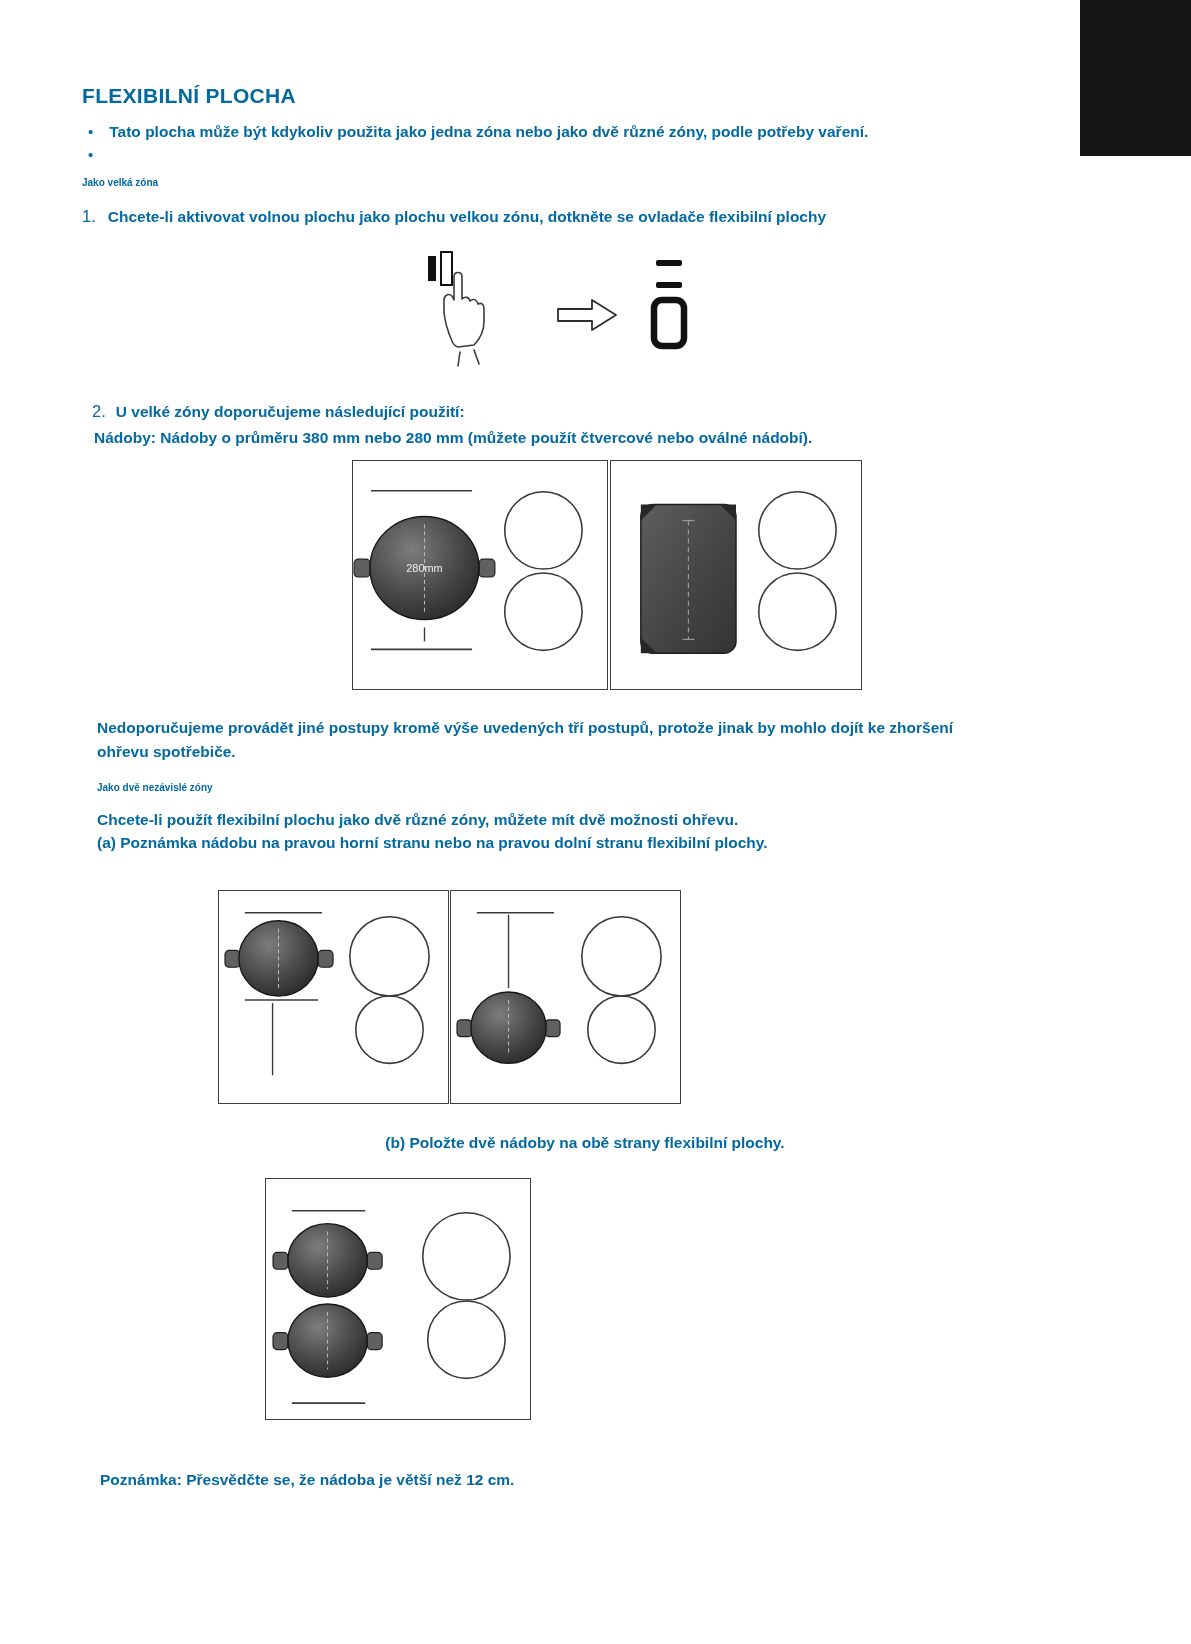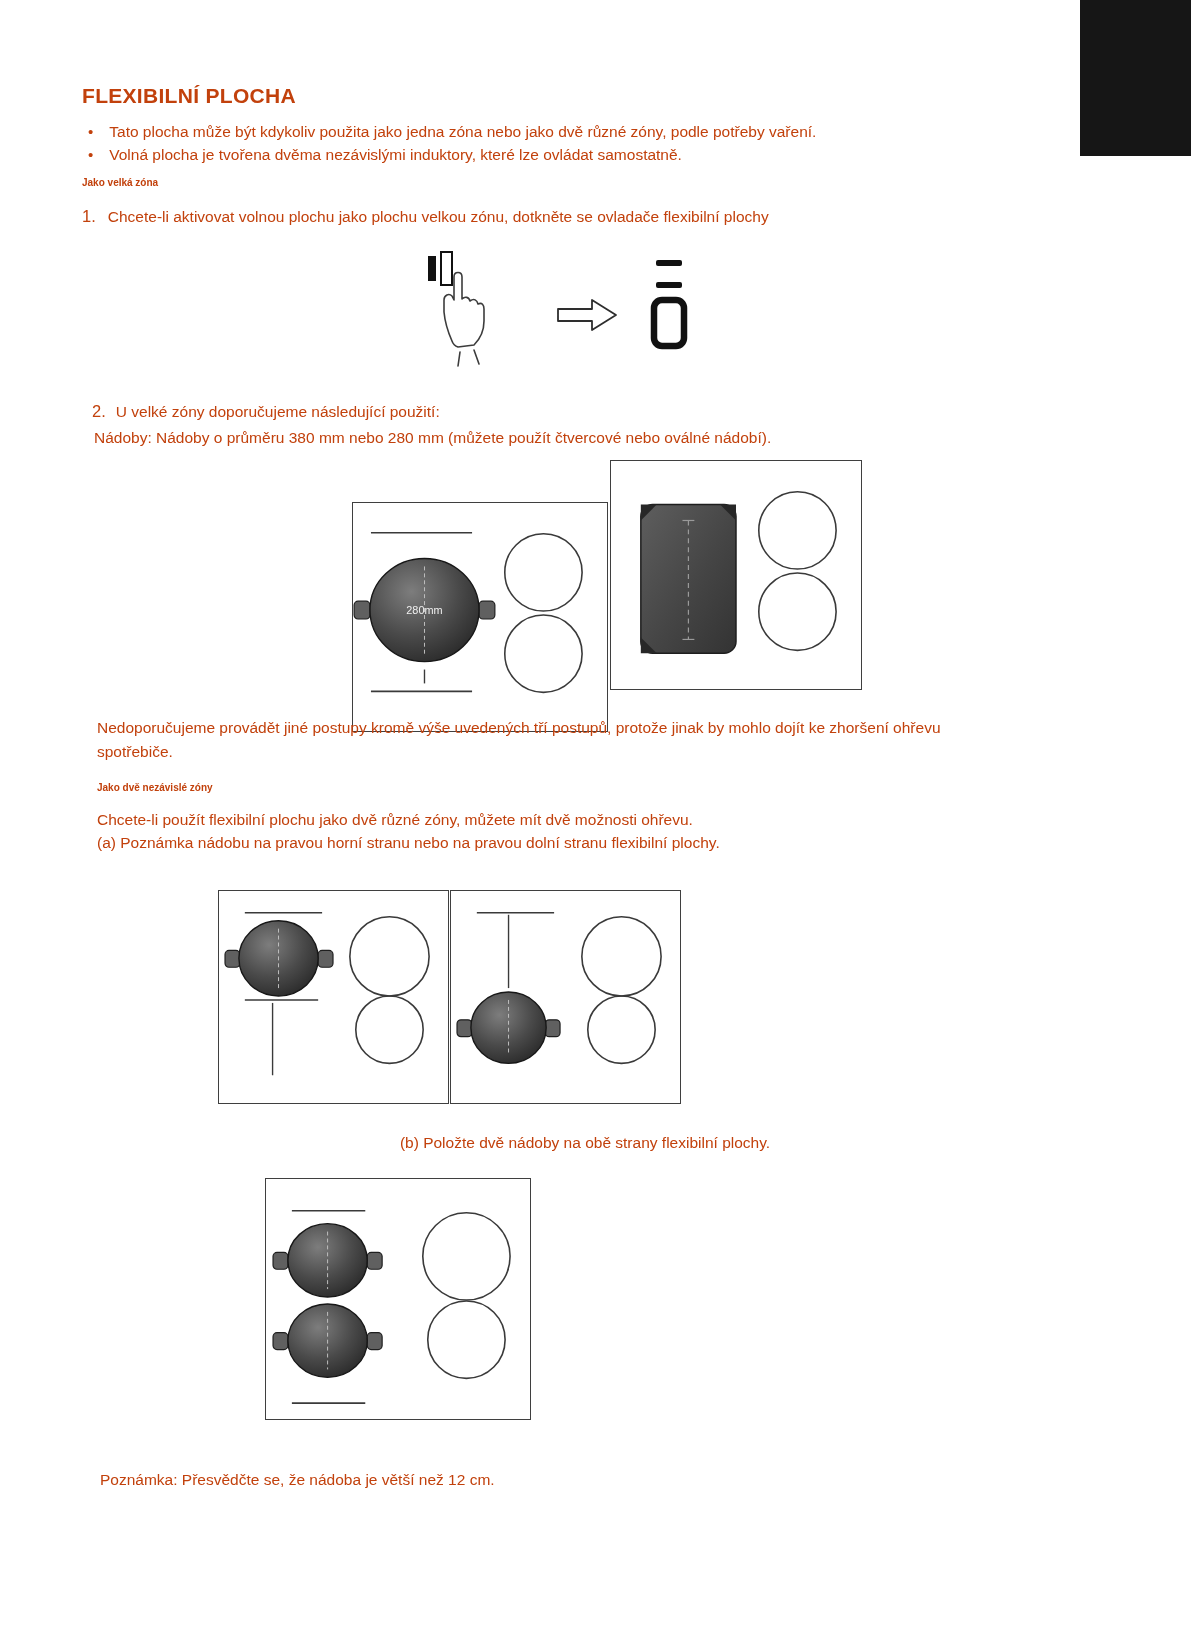--- a/index.html
+++ b/index.html
@@ -1,25 +1,25 @@
 <!DOCTYPE html>
 <html><head>
 <meta charset="utf-8">
 <style>
   * { box-sizing: border-box; }
   body { margin: 0; background: #e8e8e8; }
   .page {
     position: relative; width: 1191px; height: 1644px; background: #ffffff;
-    font-family: "Liberation Sans", "DejaVu Sans", sans-serif; color: #c2410c;
+    font-family: "Liberation Sans", "DejaVu Sans", sans-serif; color: #0369a1;
     overflow: hidden; margin: 0 auto;
   }
   .abs { position: absolute; }
   .title { font-size: 21px; font-weight: 700; letter-spacing: .3px; }
   .h2 { font-size: 10px; font-weight: 700; }
-  .txt { font-size: 15.5px; line-height: 23px; }
+  .txt { font-size: 15.5px; line-height: 23px; font-weight: bold; }
   .row { display: flex; gap: 12px; align-items: flex-start; }
   .num { font-size: 16.5px; line-height: 22px; }
   .bullet-dot { font-size: 15px; line-height: 23px; }
   .corner-tab { background: #161616; }
   .dbox { border: 1.6px solid #3f3f3f; background: #fff; }
   svg { display: block; }
   .zl { stroke: #3a3a3a; stroke-width: 1.6; }
   .vln { stroke: #3a3a3a; stroke-width: 1.4; }
   .burner { fill: none; stroke: #3a3a3a; stroke-width: 1.6; }
   .handle { fill: #606060; stroke: #1f1f1f; stroke-width: 1.2; }
@@ -55,21 +55,20 @@
   <div class="abs corner-tab" style="left:1080px; top:0; width:111px; height:156px;"></div>
 
   <div class="abs title" style="left:82px; top:84px;">FLEXIBILNÍ PLOCHA</div>
 
   <div class="abs row" style="left:88px; top:120px; width:990px; gap:16px;">
     <span class="bullet-dot">•</span>
     <span class="txt">Tato plocha může být kdykoliv použita jako jedna zóna nebo jako dvě různé zóny, podle potřeby vaření.</span>
   </div>
   <div class="abs row" style="left:88px; top:143px; width:990px; gap:16px;">
     <span class="bullet-dot">•</span>
-    <span class="txt">Volná plocha je tvořena dvěma nezávislými induktory, které lze ovládat samostatně.</span>
   </div>
 
   <div class="abs h2" style="left:82px; top:177px;">Jako velká zóna</div>
 
   <div class="abs row" style="left:82px; top:205px; width:1000px;">
     <span class="num">1.</span>
     <span class="txt">Chcete-li aktivovat volnou plochu jako plochu velkou zónu, dotkněte se ovladače flexibilní plochy</span>
   </div>
 
   <div class="abs" style="left:408px; top:246px; width:300px; height:150px;">
@@ -96,21 +95,21 @@
     </svg>
   </div>
 
   <div class="abs row" style="left:92px; top:400px; width:1000px; gap:10px;">
     <span class="num">2.</span>
     <span class="txt">U velké zóny doporučujeme následující použití:</span>
   </div>
   <div class="abs txt" style="left:94px; top:426px; width:1000px;">Nádoby: Nádoby o průměru 380 mm nebo 280 mm (můžete použít čtvercové nebo oválné nádobí).</div>
 
 
-  <div class="abs dbox" style="left:352px; top:460px; width:256px; height:230px;margin-top:42px;">
+  <div class="abs dbox" style="left:352px; top:460px; width:256px; height:230px;">
     <svg viewBox="0 0 256 230" width="100%" height="100%">
       <line class="zl" x1="18" y1="30" x2="120" y2="30"></line>
       <line class="zl" x1="18" y1="190" x2="120" y2="190"></line>
       <g>
         <rect class="handle" x="1" y="99" width="16" height="18" rx="4"></rect>
         <rect class="handle" x="127" y="99" width="16" height="18" rx="4"></rect>
         <ellipse class="pot" cx="72" cy="108" rx="55" ry="52" fill="url(#potg)"></ellipse>
         <line class="potline" x1="72" y1="64" x2="72" y2="152"></line>
         <text class="potlabel" x="72" y="112">280mm</text>
       </g>

